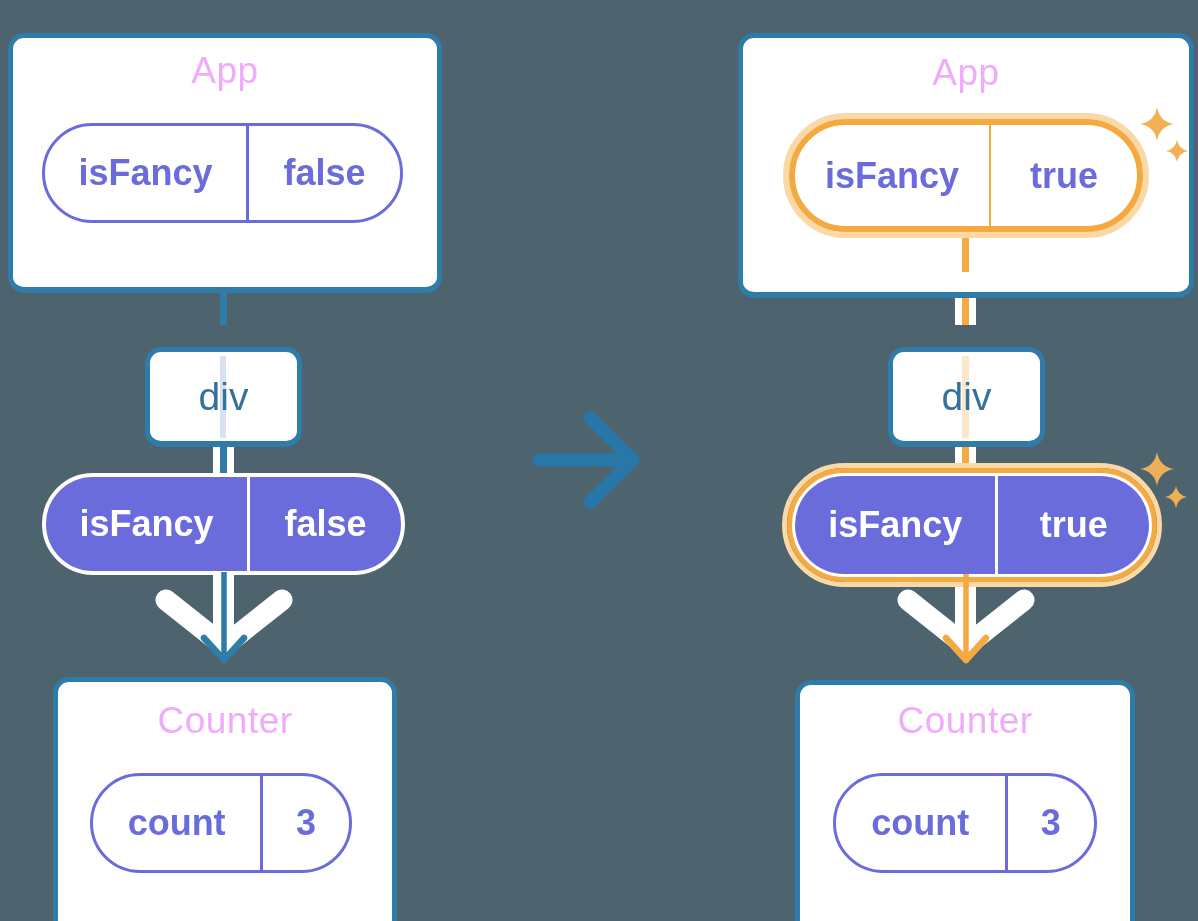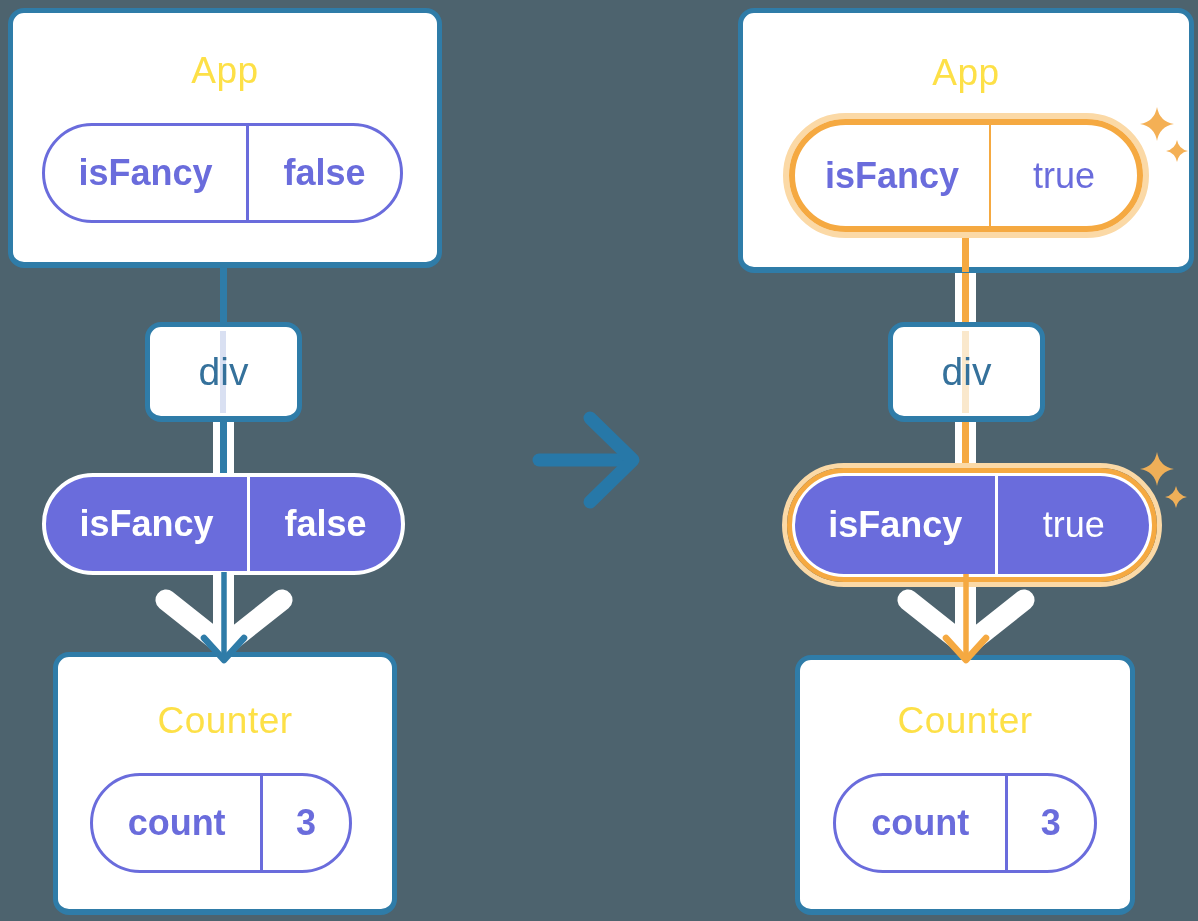--- a/index.html
+++ b/index.html
@@ -1,32 +1,32 @@
 <!DOCTYPE html>
 <html><head>
 <meta charset="utf-8">
 <style>
   html,body{margin:0;padding:0;background:#4D636E;}
   .stage{position:relative;width:1198px;height:921px;background:#4D636E;overflow:hidden;
          font-family:"Liberation Sans", sans-serif;}
   .card{position:absolute;background:#fff;border:5px solid #2F7CA8;border-bottom-width:6px;
-        border-radius:16px;box-sizing:border-box;}
-  .card-title{position:absolute;left:0;right:0;text-align:center;color:#fde047;
+        border-radius:16px;box-sizing:border-box;margin-top:25px;}
+  .card-title{position:absolute;left:0;right:0;text-align:center;color:#f0abfc;
               font-size:37px;font-weight:500;letter-spacing:0.5px;}
   .pill{position:absolute;display:flex;align-items:stretch;background:#fff;
         border:3px solid #6A6CDC;border-radius:52px;box-sizing:border-box;
         color:#6A6CDC;font-size:36px;overflow:hidden;}
   .cell{display:flex;align-items:center;justify-content:center;font-weight:bold;}
   .cell-name{flex:1.33;}
   .cell-value{flex:1;border-left:3px solid #6A6CDC;}
   .state-pill{position:absolute;display:flex;align-items:stretch;background:#6A6CDC;
               border:4px solid #fff;border-radius:52px;box-sizing:border-box;
               color:#fff;font-size:36px;overflow:hidden;}
   .state-pill .cell-value{border-left:3px solid #fff;}
-  .bold{font-weight:400;}
+  .bold{font-weight:700;}
   .vline{position:absolute;}
   .halo{position:absolute;box-sizing:border-box;border:6px solid #FBD9A6;border-radius:64px;}
   .ring{width:100%;height:100%;box-sizing:border-box;border:6px solid #F5A941;
         border-radius:58px;background:#fff;display:flex;overflow:hidden;
         color:#6A6CDC;font-size:36px;}
   .ring .cell-value{border-left:2px solid #F5A941;}
   .halo2{position:absolute;box-sizing:border-box;border:5px solid #FBD9A6;border-radius:63px;}
   .ring2{width:100%;height:100%;box-sizing:border-box;border:5px solid #F5A941;
          border-radius:58px;background:#fff;padding:3px;display:block;}
   .inner-state{width:100%;height:100%;box-sizing:border-box;background:#6A6CDC;

